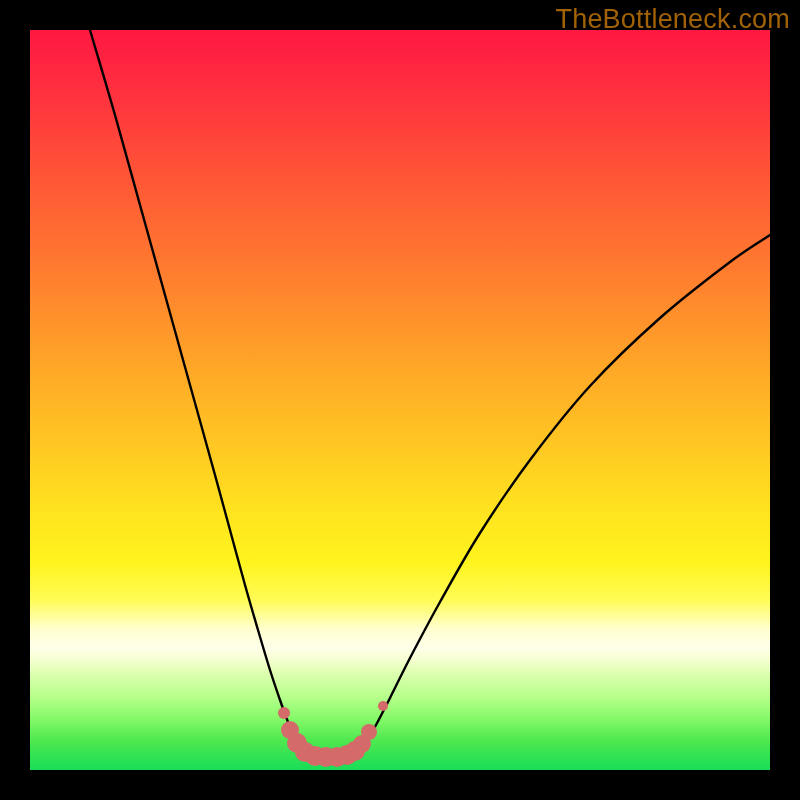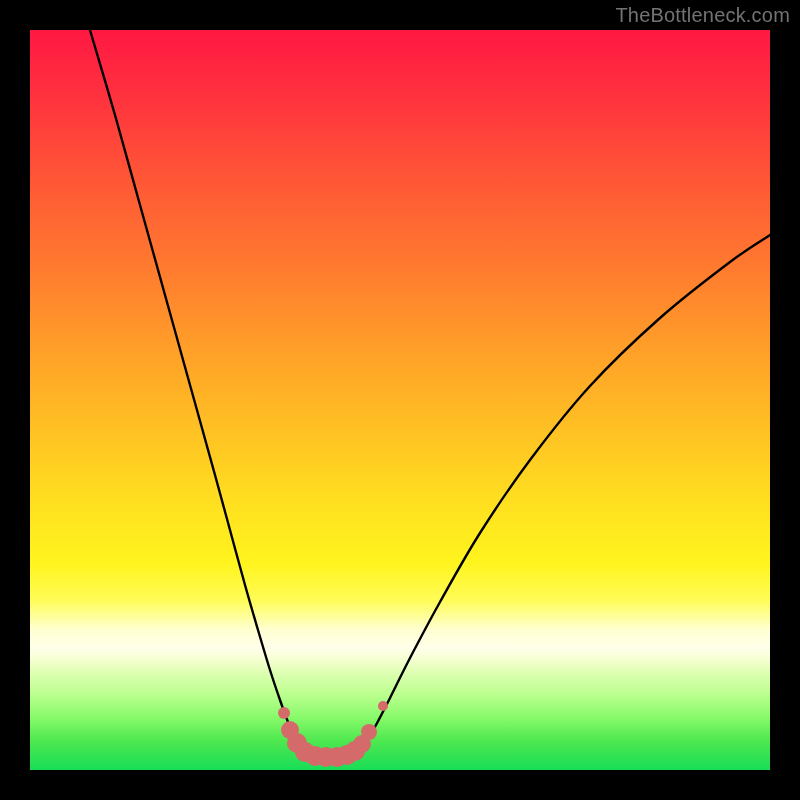--- a/index.html
+++ b/index.html
@@ -54,22 +54,22 @@
     top: 30px;
     width: 740px;
     height: 740px;
     overflow: visible;
   }
 
   .watermark {
     position: absolute;
     top: 4px;
     right: 10px;
-    color: #737373;
-    font-size: 20px;
+    color: #a16207;
+    font-size: 27px;
     font-weight: 400;
     letter-spacing: 0.2px;
     user-select: none;
   }
 </style>
 </head>
 <body>
 
 <div class="stage">
 

